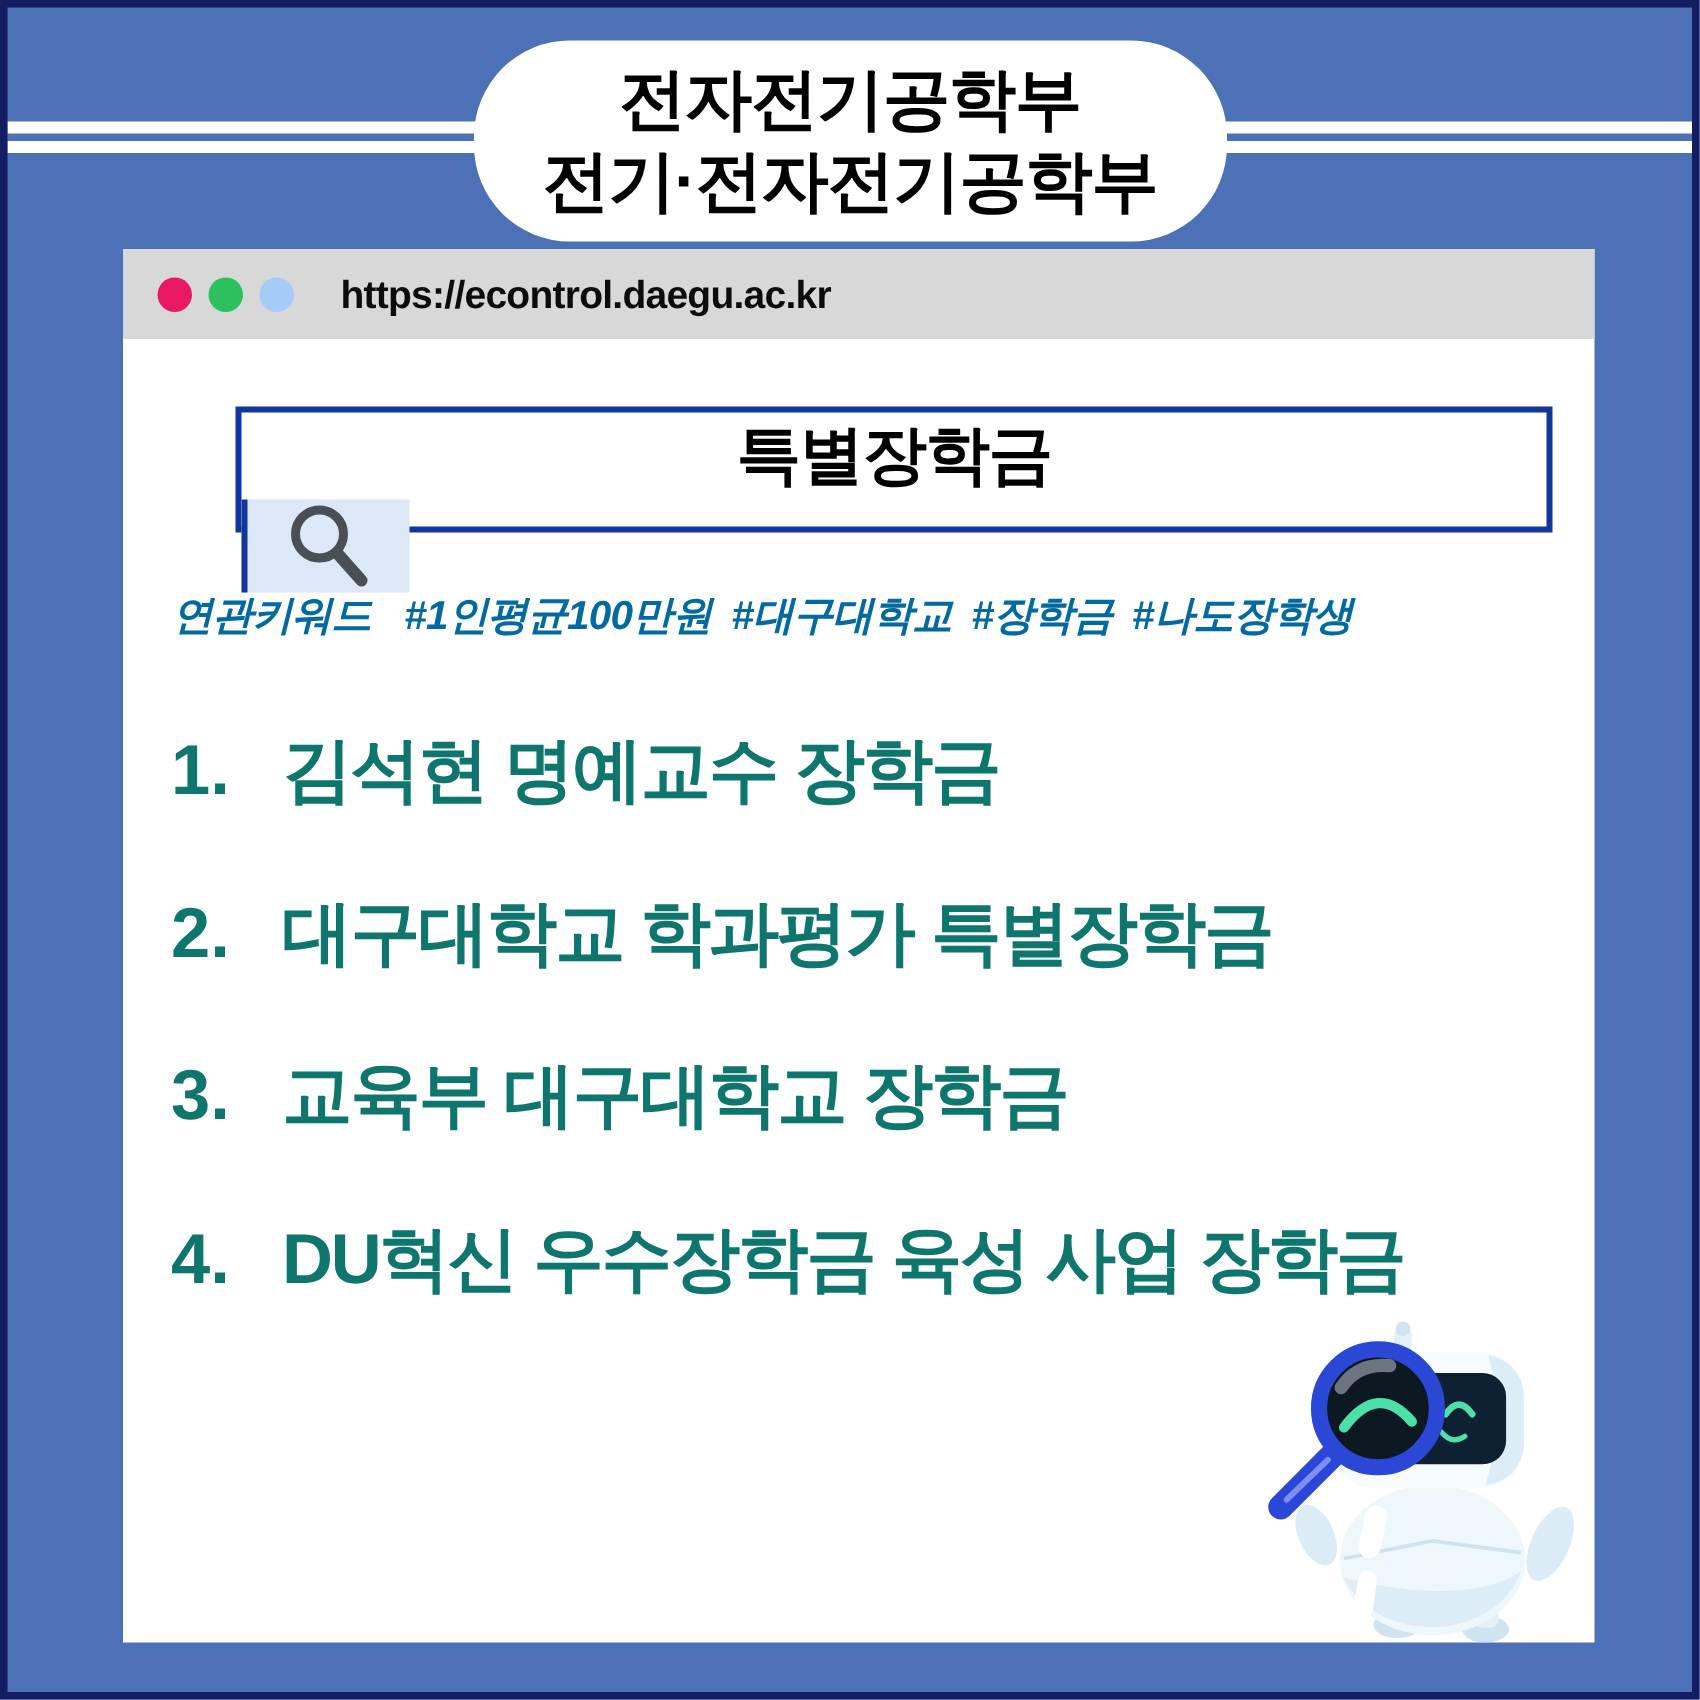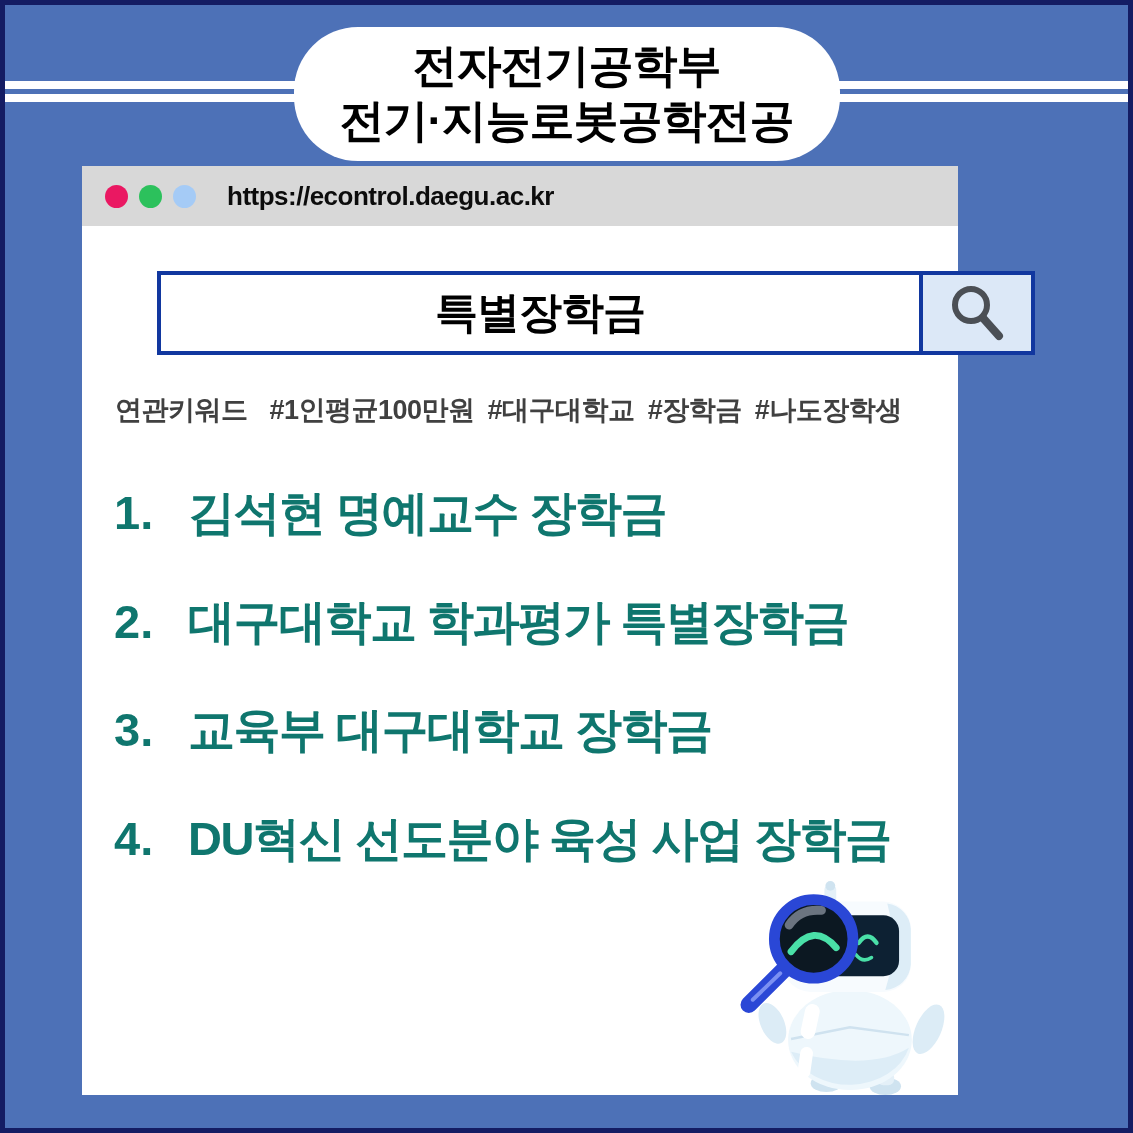--- a/index.html
+++ b/index.html
@@ -21,52 +21,53 @@
     position:absolute; top:22px; left:50%; transform:translateX(-50%);
     background:#ffffff; border-radius:64px;
     padding:12px 46px 12px; z-index:2;
     text-align:center; color:#000;
     font-size:45px; font-weight:900; line-height:1.22; letter-spacing:-1px;
     white-space:nowrap;
   }
 
   
   .browser {
-    position:absolute; left:77px; top:161px; width:876px; height:929px;
+    position:absolute; left:77px; top:161px; width:981px; height:929px;
     background:#ffffff; z-index:2;
   }
   .titlebar {
     height:60px; background:#d8d8d8;
     display:flex; align-items:center; padding-left:23px;
   }
   .dot { width:23px; height:23px; border-radius:50%; margin-right:11px; }
   .dot-red   { background:#ea1862; }
   .dot-green { background:#2cc15c; }
   .dot-blue  { background:#a5cbf6; }
   .url { margin-left:20px; font-size:26px; font-weight:bold; color:#0c0c0c; letter-spacing:-0.5px; }
 
   
   .searchbar {
     position:absolute; left:75px; top:105px; width:878px; height:84px;
-    border:4px solid #11379f; background:#fff; display:flex;
+    border:4px solid #11379f; background:#fff; display:flex;flex-direction:column;
   }
   .search-input {
     flex:1; display:flex; align-items:center; justify-content:center;
     font-size:43px; font-weight:900; color:#000; letter-spacing:-1px;
   }
   .search-btn {
     width:112px; background:#dce8f7; border:none; border-left:4px solid #11379f;
     display:flex; align-items:center; justify-content:center; cursor:pointer;
   }
 
   
   .keywords {
     position:absolute; left:33px; top:226px;
-    font-size:27px; font-weight:800; color:#404040; letter-spacing:-0.5px;
+    font-size:27px; font-weight:800; color:#0369a1; letter-spacing:-0.5px;
     white-space:nowrap;
+    font-style:italic;
   }
   .kw-label { margin-right:22px; }
   .kw-tag { margin-right:13px; }
 
   
   .results {
     position:absolute; left:32px; top:320px; list-style:none;
   }
   .result {
     font-size:47px; font-weight:900; color:#0f766e; letter-spacing:-1.5px;
@@ -80,21 +81,21 @@
 </head>
 <body>
 
 <div class="page">
 
   <div class="stripe stripe-1"></div>
   <div class="stripe stripe-2"></div>
 
   <div class="badge">
     <div>전자전기공학부</div>
-    <div>전기·지능로봇공학전공</div>
+    <div>전기·전자전기공학부</div>
   </div>
 
   <div class="browser">
 
     <div class="titlebar">
       <span class="dot dot-red"></span>
       <span class="dot dot-green"></span>
       <span class="dot dot-blue"></span>
       <span class="url">https://econtrol.daegu.ac.kr</span>
     </div>
@@ -117,21 +118,21 @@
       <li class="result">
         <span class="num">1.</span><span>김석현 명예교수 장학금</span>
       </li>
       <li class="result">
         <span class="num">2.</span><span>대구대학교 학과평가 특별장학금</span>
       </li>
       <li class="result">
         <span class="num">3.</span><span>교육부 대구대학교 장학금</span>
       </li>
       <li class="result">
-        <span class="num">4.</span><span>DU혁신 선도분야 육성 사업 장학금</span>
+        <span class="num">4.</span><span>DU혁신 우수장학금 육성 사업 장학금</span>
       </li>
     </ol>
 
     <svg class="robot" viewBox="0 0 220 218">
 
       <ellipse cx="88" cy="207" rx="16" ry="9" fill="#cfe3f0"></ellipse>
       <ellipse cx="148" cy="210" rx="16" ry="9" fill="#cfe3f0"></ellipse>
       <rect x="80" y="192" width="17" height="14" rx="6" fill="#e4f0f8"></rect>
       <rect x="140" y="195" width="17" height="14" rx="6" fill="#e4f0f8"></rect>
 

